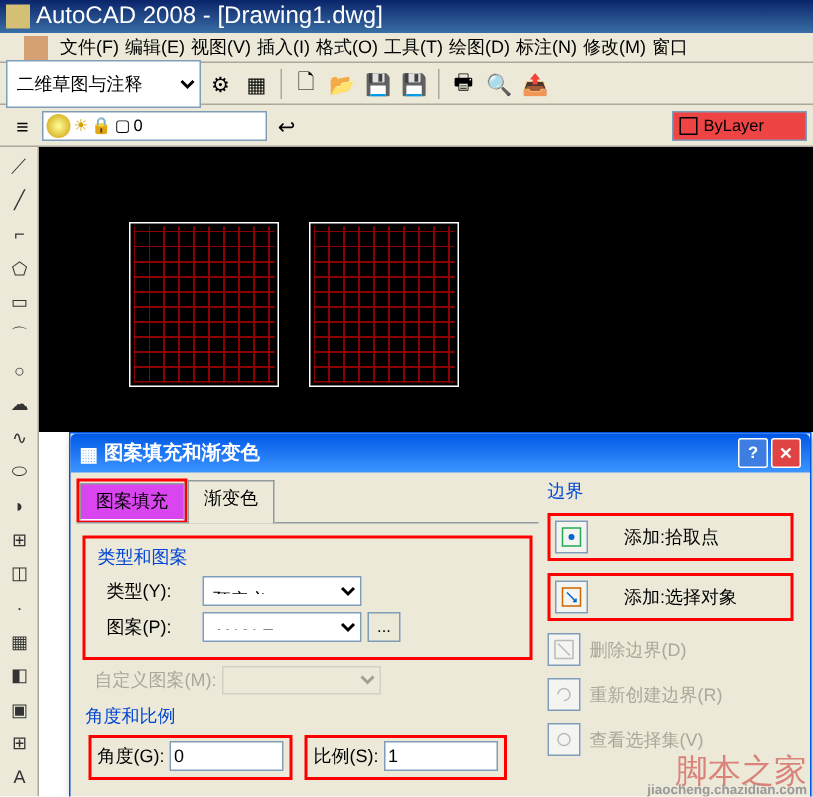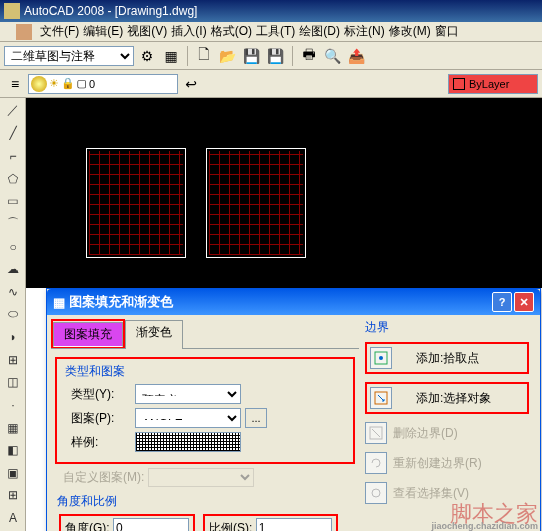--- a/index.html
+++ b/index.html
@@ -1,26 +1,26 @@
 <!DOCTYPE html>
 <html><head>
 <meta charset="utf-8">
 <style>
 * { box-sizing: border-box; margin: 0; padding: 0; font-family: "Microsoft YaHei", SimSun, Arial, sans-serif; }
 body { background: #fff; width: 542px; height: 531px; overflow: hidden; position: relative; }
 
-.titlebar { background: linear-gradient(#0a246a, #3a6ea5); color: #fff; height: 22px; display: flex; align-items: center; padding: 4px 4px; font-size: 12px; }
+.titlebar { background: linear-gradient(#0a246a, #3a6ea5); color: #fff; height: 22px; display: flex; align-items: center; padding: 4px 4px; font-size: 16px; }
 .titlebar .icon { width: 16px; height: 16px; background: #d4c074; margin-right: 4px; }
 
 .menubar { background: #ece9d8; height: 20px; display: flex; align-items: center; padding: 0 16px; font-size: 12px; border-bottom: 1px solid #aca899; }
 .menubar .docicon { width: 16px; height: 16px; background: #d4a074; margin-right: 8px; }
 .menubar span { margin-right: 4px; cursor: default; }
 
 .toolbar1 { background: #ece9d8; height: 28px; display: flex; align-items: center; padding: 2px 4px; border-bottom: 1px solid #aca899; gap: 2px; }
-.dropdown1 { height: 20px; font-size: 12px; background: #fff; border: 1px solid #7f9db9; padding: 0 2px; width: 130px; }
+.dropdown1 { height: 32px; font-size: 12px; background: #fff; border: 1px solid #7f9db9; padding: 0 2px; width: 130px; }
 .tbtn { width: 22px; height: 22px; border: 1px solid #ece9d8; display: flex; align-items: center; justify-content: center; font-size: 14px; }
 .sep { width: 1px; height: 20px; background: #aca899; margin: 0 3px; }
 
 .toolbar2 { background: #ece9d8; height: 28px; display: flex; align-items: center; padding: 2px 4px; border-bottom: 1px solid #aca899; gap: 2px; }
 .bulb { width: 16px; height: 16px; background: radial-gradient(#ffff99, #cc9900); border-radius: 50%; }
 .layerdd { height: 20px; width: 150px; background: #fff; border: 1px solid #7f9db9; display: flex; align-items: center; padding: 0 2px; gap: 2px; font-size: 11px; }
 .bylayer { height: 20px; width: 90px; background: #ef4444; border: 1px solid #7f9db9; display: flex; align-items: center; padding: 0 4px; font-size: 11px; }
 .bylayer .sw { width: 12px; height: 12px; border: 1px solid #000; margin-right: 4px; }
 
 .main { display: flex; height: 433px; }
@@ -179,24 +179,20 @@
             <div class="group-label">类型和图案</div>
             <div class="fieldrow">
               <label>类型(Y):</label>
               <select><option>预定义</option></select>
             </div>
             <div class="fieldrow">
               <label>图案(P):</label>
               <select><option>ANGLE</option></select>
               <div class="morebtn">...</div>
             </div>
-            <div class="fieldrow">
-              <label>样例:</label>
-              <div class="pattern-preview"></div>
-            </div>
           </div>
           <div class="disabled-label">
             <span>自定义图案(M):</span>
             <select disabled="" style="width:106px;margin-left:4px;background:#ece9d8"></select>
           </div>
 
           <div class="group-label" style="margin-top:6px">角度和比例</div>
           <div class="angle-group">
             <div class="angle-col">
               <div class="redbox">

